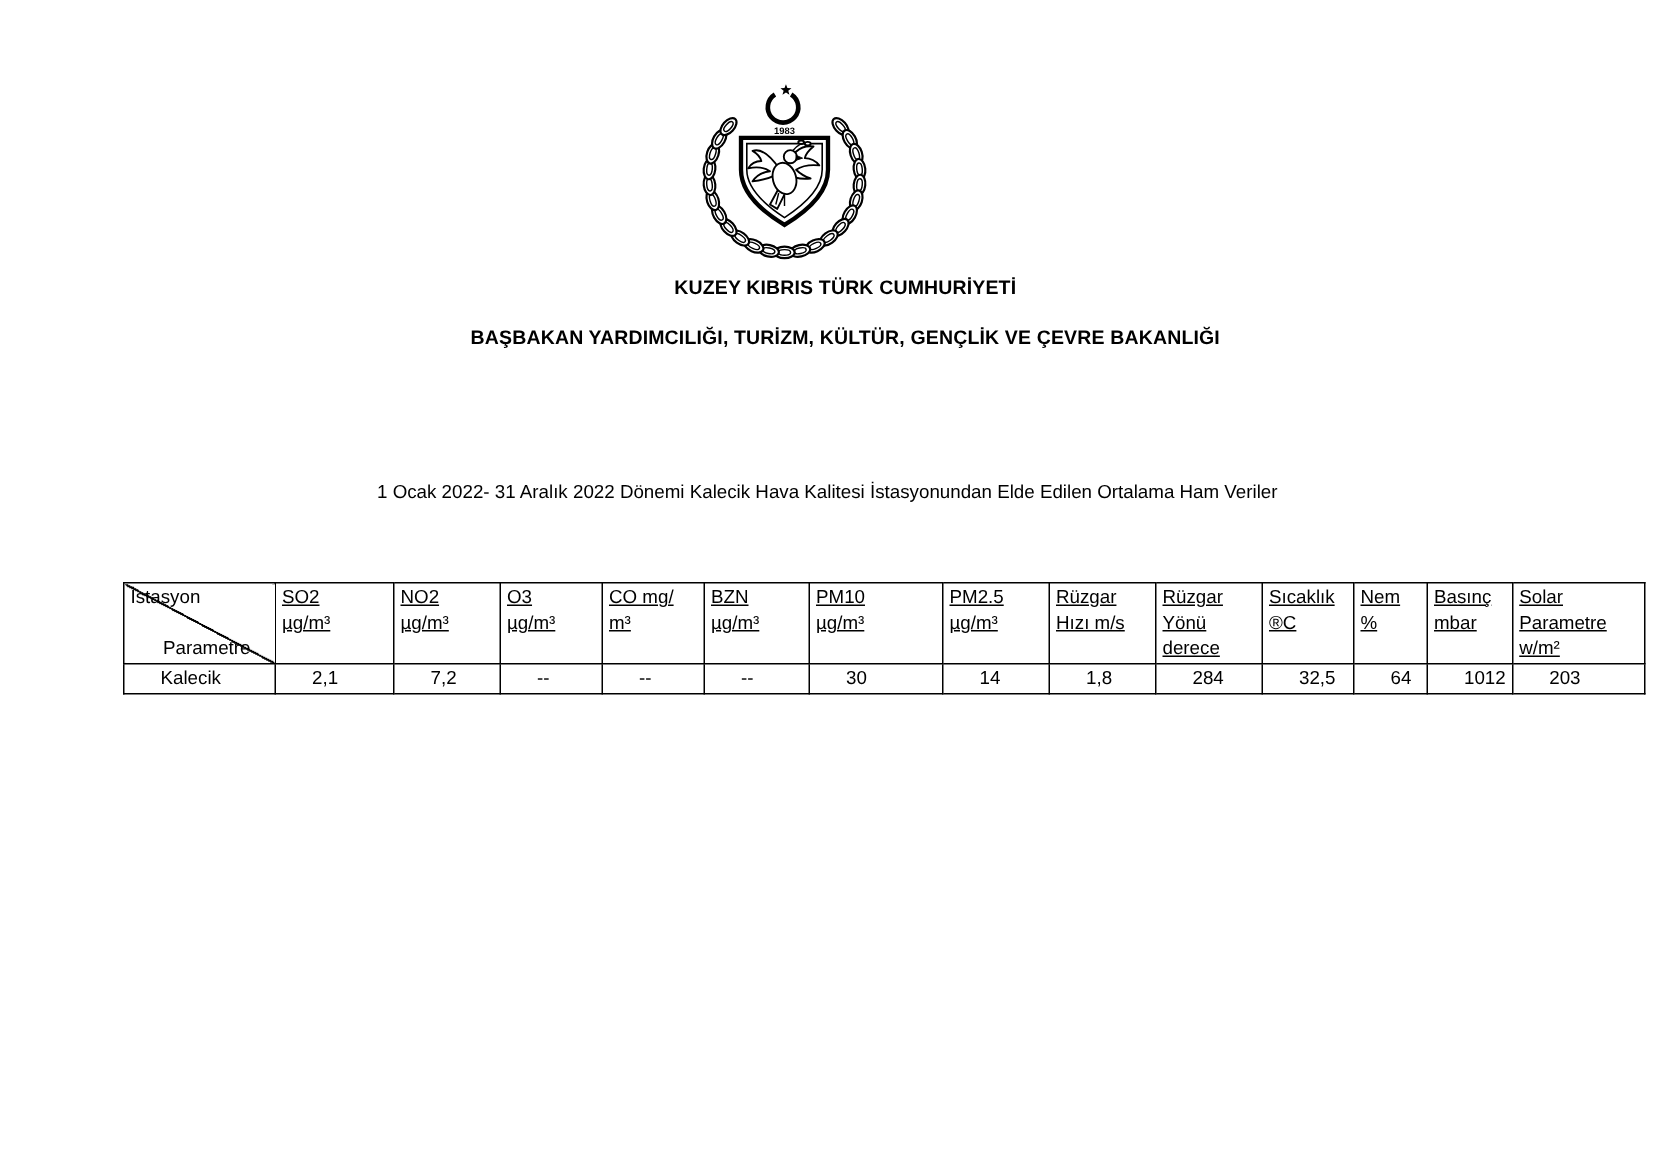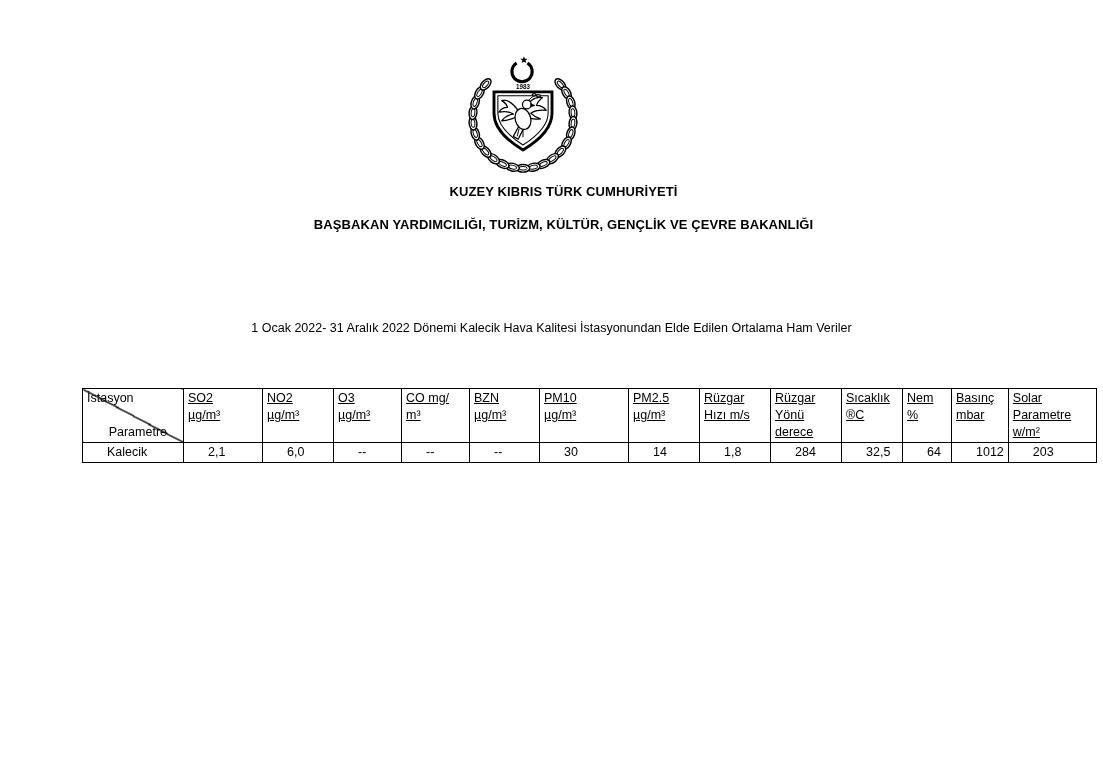--- a/index.html
+++ b/index.html
@@ -211,21 +211,21 @@
 %</th>
       <th>Basınç
 mbar</th>
       <th>Solar
 Parametre
 w/m²</th>
     </tr>
     <tr class="body-row">
       <td>Kalecik</td>
       <td>2,1</td>
-      <td>6,0</td>
+      <td>7,2</td>
       <td>--</td>
       <td>--</td>
       <td>--</td>
       <td>30</td>
       <td>14</td>
       <td>1,8</td>
       <td>284</td>
       <td>32,5</td>
       <td>64</td>
       <td>1012</td>

